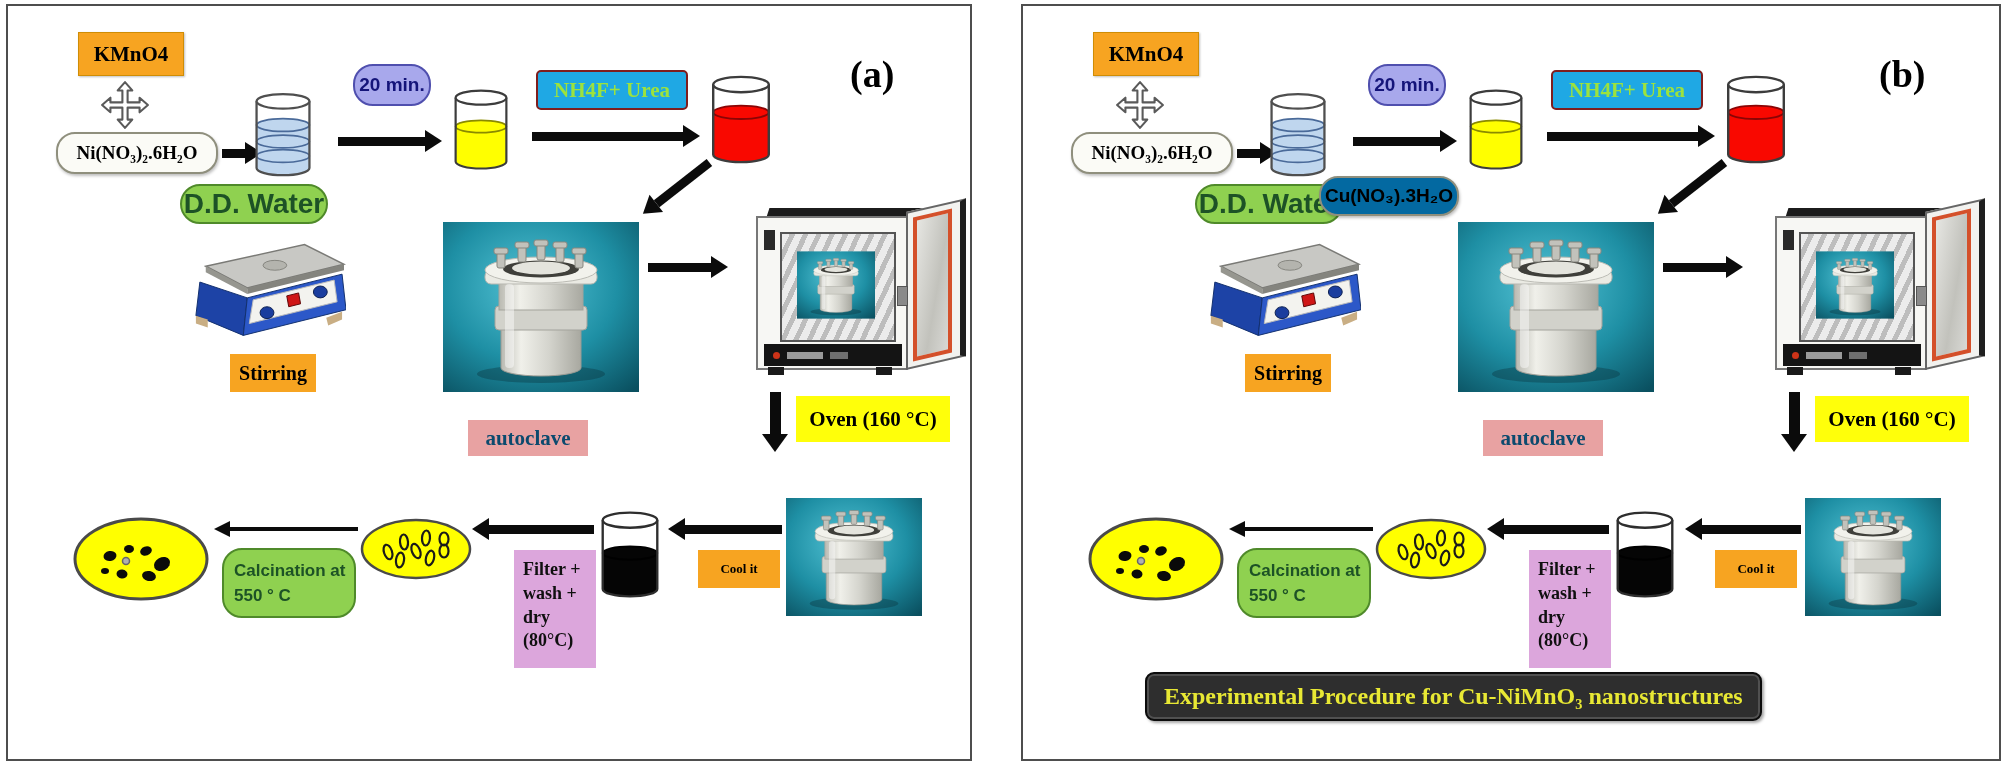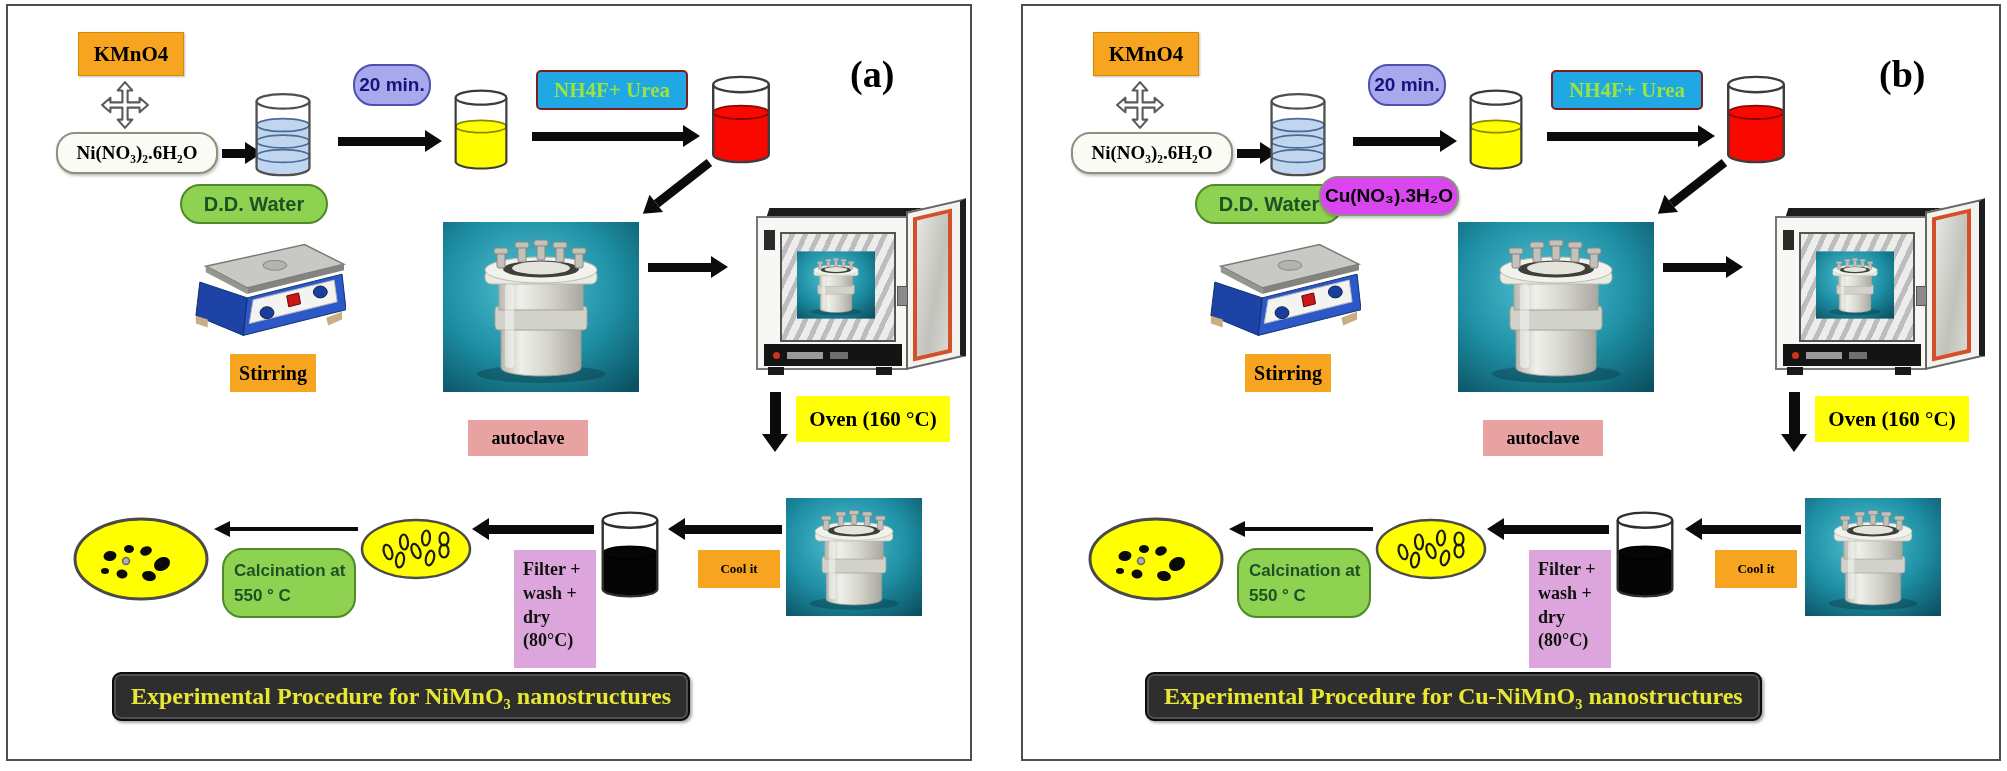--- a/index.html
+++ b/index.html
@@ -8,23 +8,23 @@
   .pa{left:6px;}
   .pb{left:1021px;width:976px;}
   .abs{position:absolute;}
   .box{position:absolute;display:flex;align-items:center;justify-content:center;font-weight:bold;box-sizing:border-box;}
   .serif{font-family:"Liberation Serif",serif;}
   .sans{font-family:"Liberation Sans",sans-serif;border-radius:20px;}
   .b-kmno4{font-size:21px;color:#000;border:1px solid #cf8d06;box-shadow:1px 1px 2px rgba(0,0,0,.25);}
   .b-white{border:2px solid #8f8f7d;border-radius:19px;font-size:19px;color:#000;box-shadow:1px 2px 3px rgba(0,0,0,.25);}
   .b-20min{border:2px solid #4f4fae;color:#14147a;font-size:19px;}
   .b-nh4f{border:2px solid #7f1d1d;border-radius:5px;color:#9ce23e;font-size:21px;}
-  .b-green{border:2px solid #4f8a2a;color:#1d5226;font-size:20px;}
+  .b-green{border:2px solid #4f8a2a;color:#1d5226;font-size:28px;}
   .b-stir{color:#000;font-size:20px;}
-  .b-auto{color:#000000;font-size:18px;}
+  .b-auto{color:#0c4a6e;font-size:21px;}
   .b-oven{color:#000;font-size:21px;}
   .b-cool{color:#000;font-size:13px;}
   .b-filter{color:#101010;font-size:18px;line-height:1.32;white-space:pre-line;justify-content:flex-start;align-items:flex-start;padding:8px 6px 4px 9px;text-align:left;}
   .b-calc{white-space:pre-line;justify-content:flex-start;text-align:left;padding-left:10px;font-size:17px;line-height:1.5;}
   .banner{position:absolute;font-weight:bold;font-size:24px;color:#e8e834;border:2px solid #0c0c0c;border-radius:9px;box-shadow:inset 0 0 0 2px #505050,2px 2px 3px rgba(0,0,0,.35);padding:9px 17px;white-space:nowrap;}
   .letter{position:absolute;font-weight:bold;font-size:38px;color:#000;}
   
   .arr,.arrl{position:absolute;display:flex;align-items:center;height:22px;}
   .shaft{flex:1;height:9px;background:#0b0b0b;}
   .arr .head{width:0;height:0;border-top:11px solid transparent;border-bottom:11px solid transparent;border-left:17px solid #0b0b0b;}
@@ -278,21 +278,20 @@
     <div class="arrl thin" style="left:206px;top:512px;width:144px">
         <div class="head"></div>
         <div class="shaft"></div>
       </div>
     <div class="box sans b-green b-calc" style="left: 214px; top: 542px; width: 134px; height: 70px; background: rgb(143, 209, 80);">Calcination at
 550 ° C</div>
     <svg class="abs" style="left:64px;top:510px" width="138" height="86">
         <use href="#dotEllipse"></use>
       </svg>
 
-    <div class="banner serif" style="left: 104px; top: 666px; background: rgb(46, 46, 46);">Experimental Procedure for NiMnO₃ nanostructures</div>
   </div>
 
   <div class="panel pb">
     <div class="box serif b-kmno4" style="left: 70px; top: 26px; width: 106px; height: 44px; background: rgb(247, 164, 33);">KMnO4</div>
     <svg class="abs" style="left:92px;top:74px" width="50" height="50">
         <use href="#mixIcon"></use>
       </svg>
     <div class="box serif b-white" style="left: 48px; top: 126px; width: 162px; height: 42px; background: rgb(251, 251, 246);">Ni(NO₃)₂.6H₂O</div>
     <div class="arr" style="left:214px;top:136px;width:40px">
         <div class="shaft"></div>
@@ -300,21 +299,21 @@
       </div>
     <svg class="abs" style="left:244px;top:86px" width="62" height="88">
         <use href="#beakerBlue"></use>
       </svg>
     <div class="box sans b-green" style="left: 172px; top: 178px; width: 148px; height: 40px; background: rgb(143, 209, 80);">D.D. Water</div>
     <div class="arr" style="left:330px;top:124px;width:104px">
         <div class="shaft"></div>
         <div class="head"></div>
       </div>
     <div class="box sans b-20min" style="left: 345px; top: 58px; width: 78px; height: 42px; background: rgb(168, 168, 236);">20 min.</div>
-    <div class="box sans b-white" style="left: 296px; top: 170px; width: 140px; height: 40px; font-size: 19px; background: #d946ef;">Cu(NO₃).3H₂O</div>
+    <div class="box sans b-white" style="left: 296px; top: 170px; width: 140px; height: 40px; font-size: 19px; background: #0369a1;">Cu(NO₃).3H₂O</div>
     <svg class="abs" style="left:442px;top:82px" width="62" height="84">
         <use href="#beakerYellow"></use>
       </svg>
     <div class="box serif b-nh4f" style="left: 528px; top: 64px; width: 152px; height: 40px; background: rgb(31, 168, 228);">NH4F+ Urea</div>
     <div class="arr" style="left:524px;top:119px;width:168px">
         <div class="shaft"></div>
         <div class="head"></div>
       </div>
     <svg class="abs" style="left:700px;top:68px" width="66" height="92">
         <use href="#beakerRed"></use>

